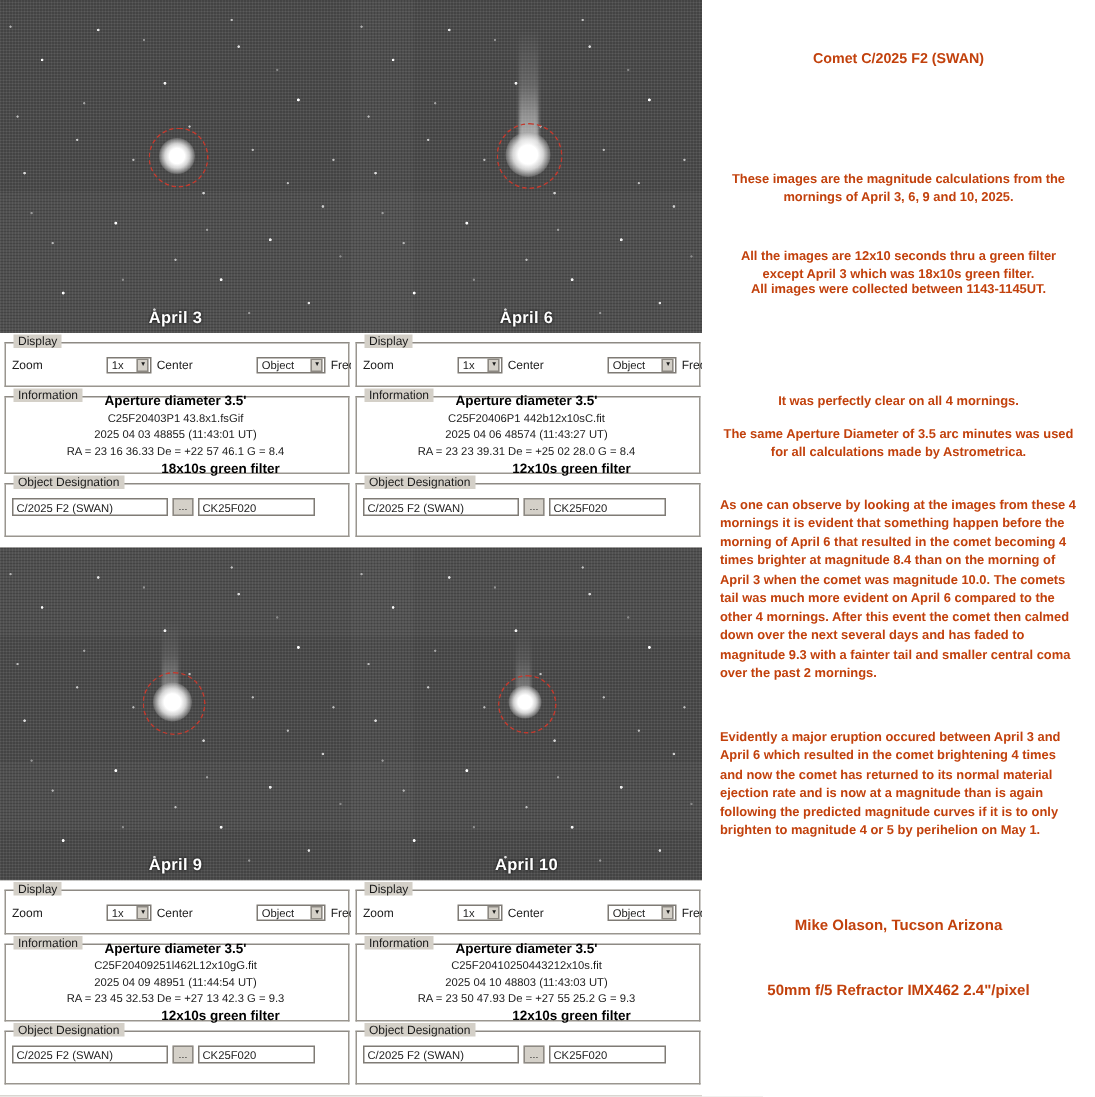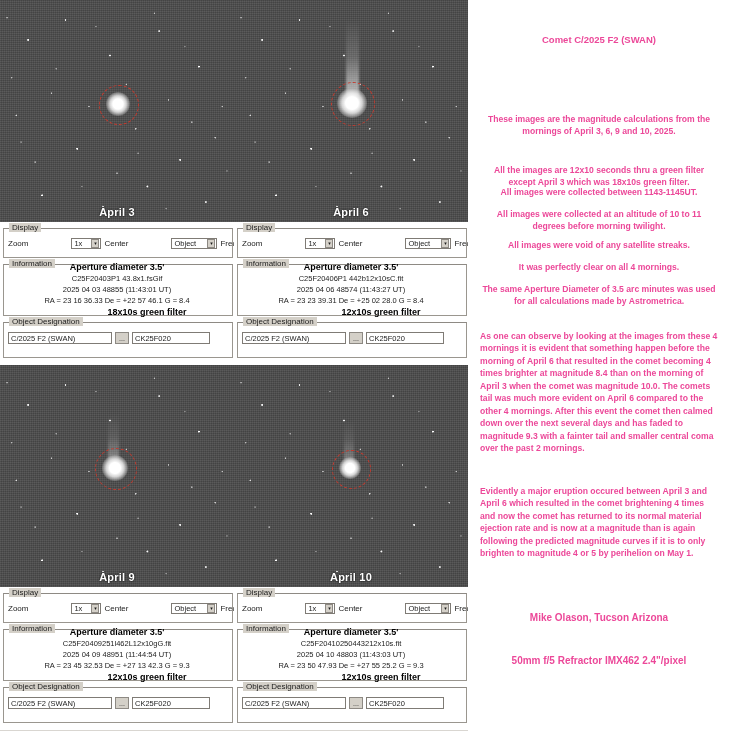--- a/index.html
+++ b/index.html
@@ -135,21 +135,21 @@
     display:flex;align-items:center;font-size:7.5px;padding-left:2px;box-sizing:border-box;
   }
   .smallbtn{
     width:14px;height:12px;background:#d4d0c8;border:1px solid #8d8983;
     display:flex;align-items:center;justify-content:center;font-size:7px;box-sizing:border-box;
   }
 
   
   .textcol{
     position:absolute;left:468px;top:0;width:262px;height:731px;background:#ffffff;
-    color:#ec4899;
+    color:#c2410c;
   }
   .t-title{
     position:absolute;left:0;right:0;top:34px;text-align:center;
     font-size:9.5px;font-weight:bold;
   }
   .para{
     position:absolute;left:12px;width:238px;text-align:center;
     font-size:8.6px;font-weight:bold;line-height:1.45;
   }
   .para.left{text-align:left;}
@@ -389,22 +389,20 @@
     </div>
 
   </div>
 
   <div class="textcol">
     <div class="t-title">Comet C/2025 F2 (SWAN)</div>
 
     <div class="para" style="top:113px;">These images are the magnitude calculations from the mornings of April 3, 6, 9 and 10, 2025.</div>
     <div class="para" style="top:164px;">All the images are 12x10 seconds thru a green filter except April 3 which was 18x10s green filter.</div>
     <div class="para" style="top:186px;">All images were collected between 1143-1145UT.</div>
-    <div class="para" style="top:208px;">All images were collected at an altitude of 10 to 11 degrees before morning twilight.</div>
-    <div class="para" style="top:239px;">All images were void of any satellite streaks.</div>
     <div class="para" style="top:261px;">It was perfectly clear on all 4 mornings.</div>
     <div class="para" style="top:283px;">The same Aperture Diameter of 3.5 arc minutes was used for all calculations made by Astrometrica.</div>
     <div class="para left" style="top:330px;">As one can observe by looking at the images from these 4 mornings it is evident that something happen before the morning of April 6 that resulted in the comet becoming 4 times brighter at magnitude 8.4 than on the morning of April 3 when the comet was magnitude 10.0. The comets tail was much more evident on April 6 compared to the other 4 mornings. After this event the comet then calmed down over the next several days and has faded to magnitude 9.3 with a fainter tail and smaller central coma over the past 2 mornings.</div>
     <div class="para left" style="top:485px;">Evidently a major eruption occured between April 3 and April 6 which resulted in the comet brightening 4 times and now the comet has returned to its normal material ejection rate and is now at a magnitude than is again following the predicted magnitude curves if it is to only brighten to magnitude 4 or 5 by perihelion on May 1.</div>
 
     <div class="sig" style="top:612px;">Mike Olason, Tucson Arizona</div>
     <div class="sig" style="top:655px;">50mm f/5 Refractor  IMX462  2.4"/pixel</div>
   </div>
 
 </div>

